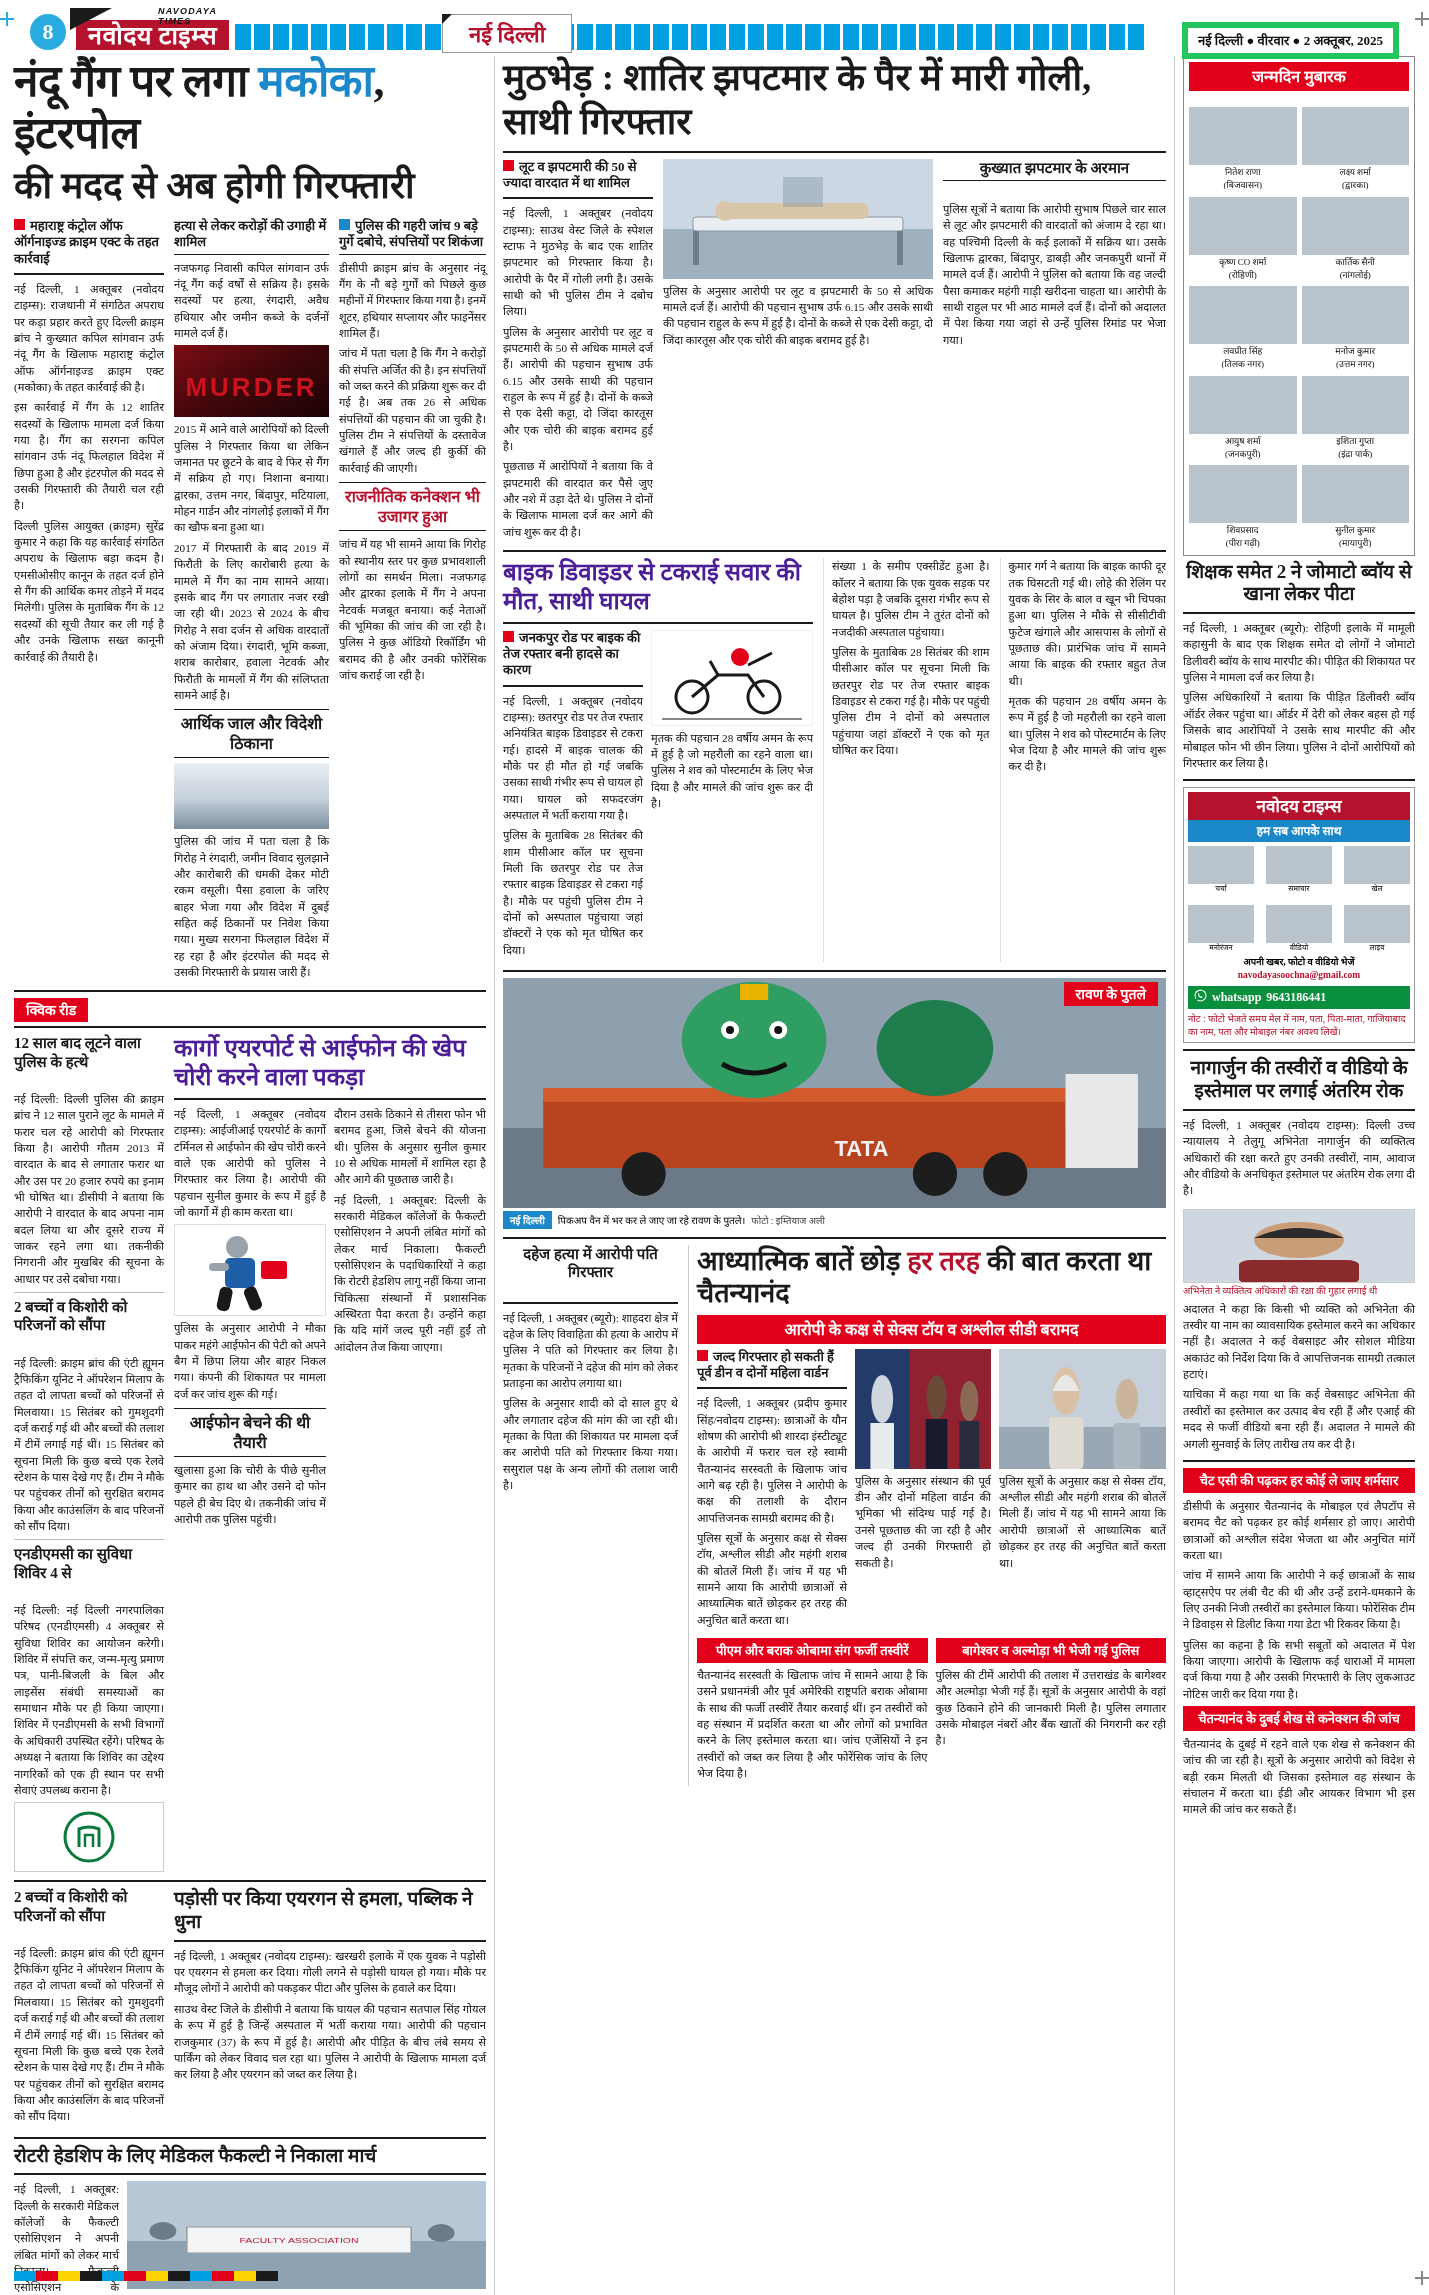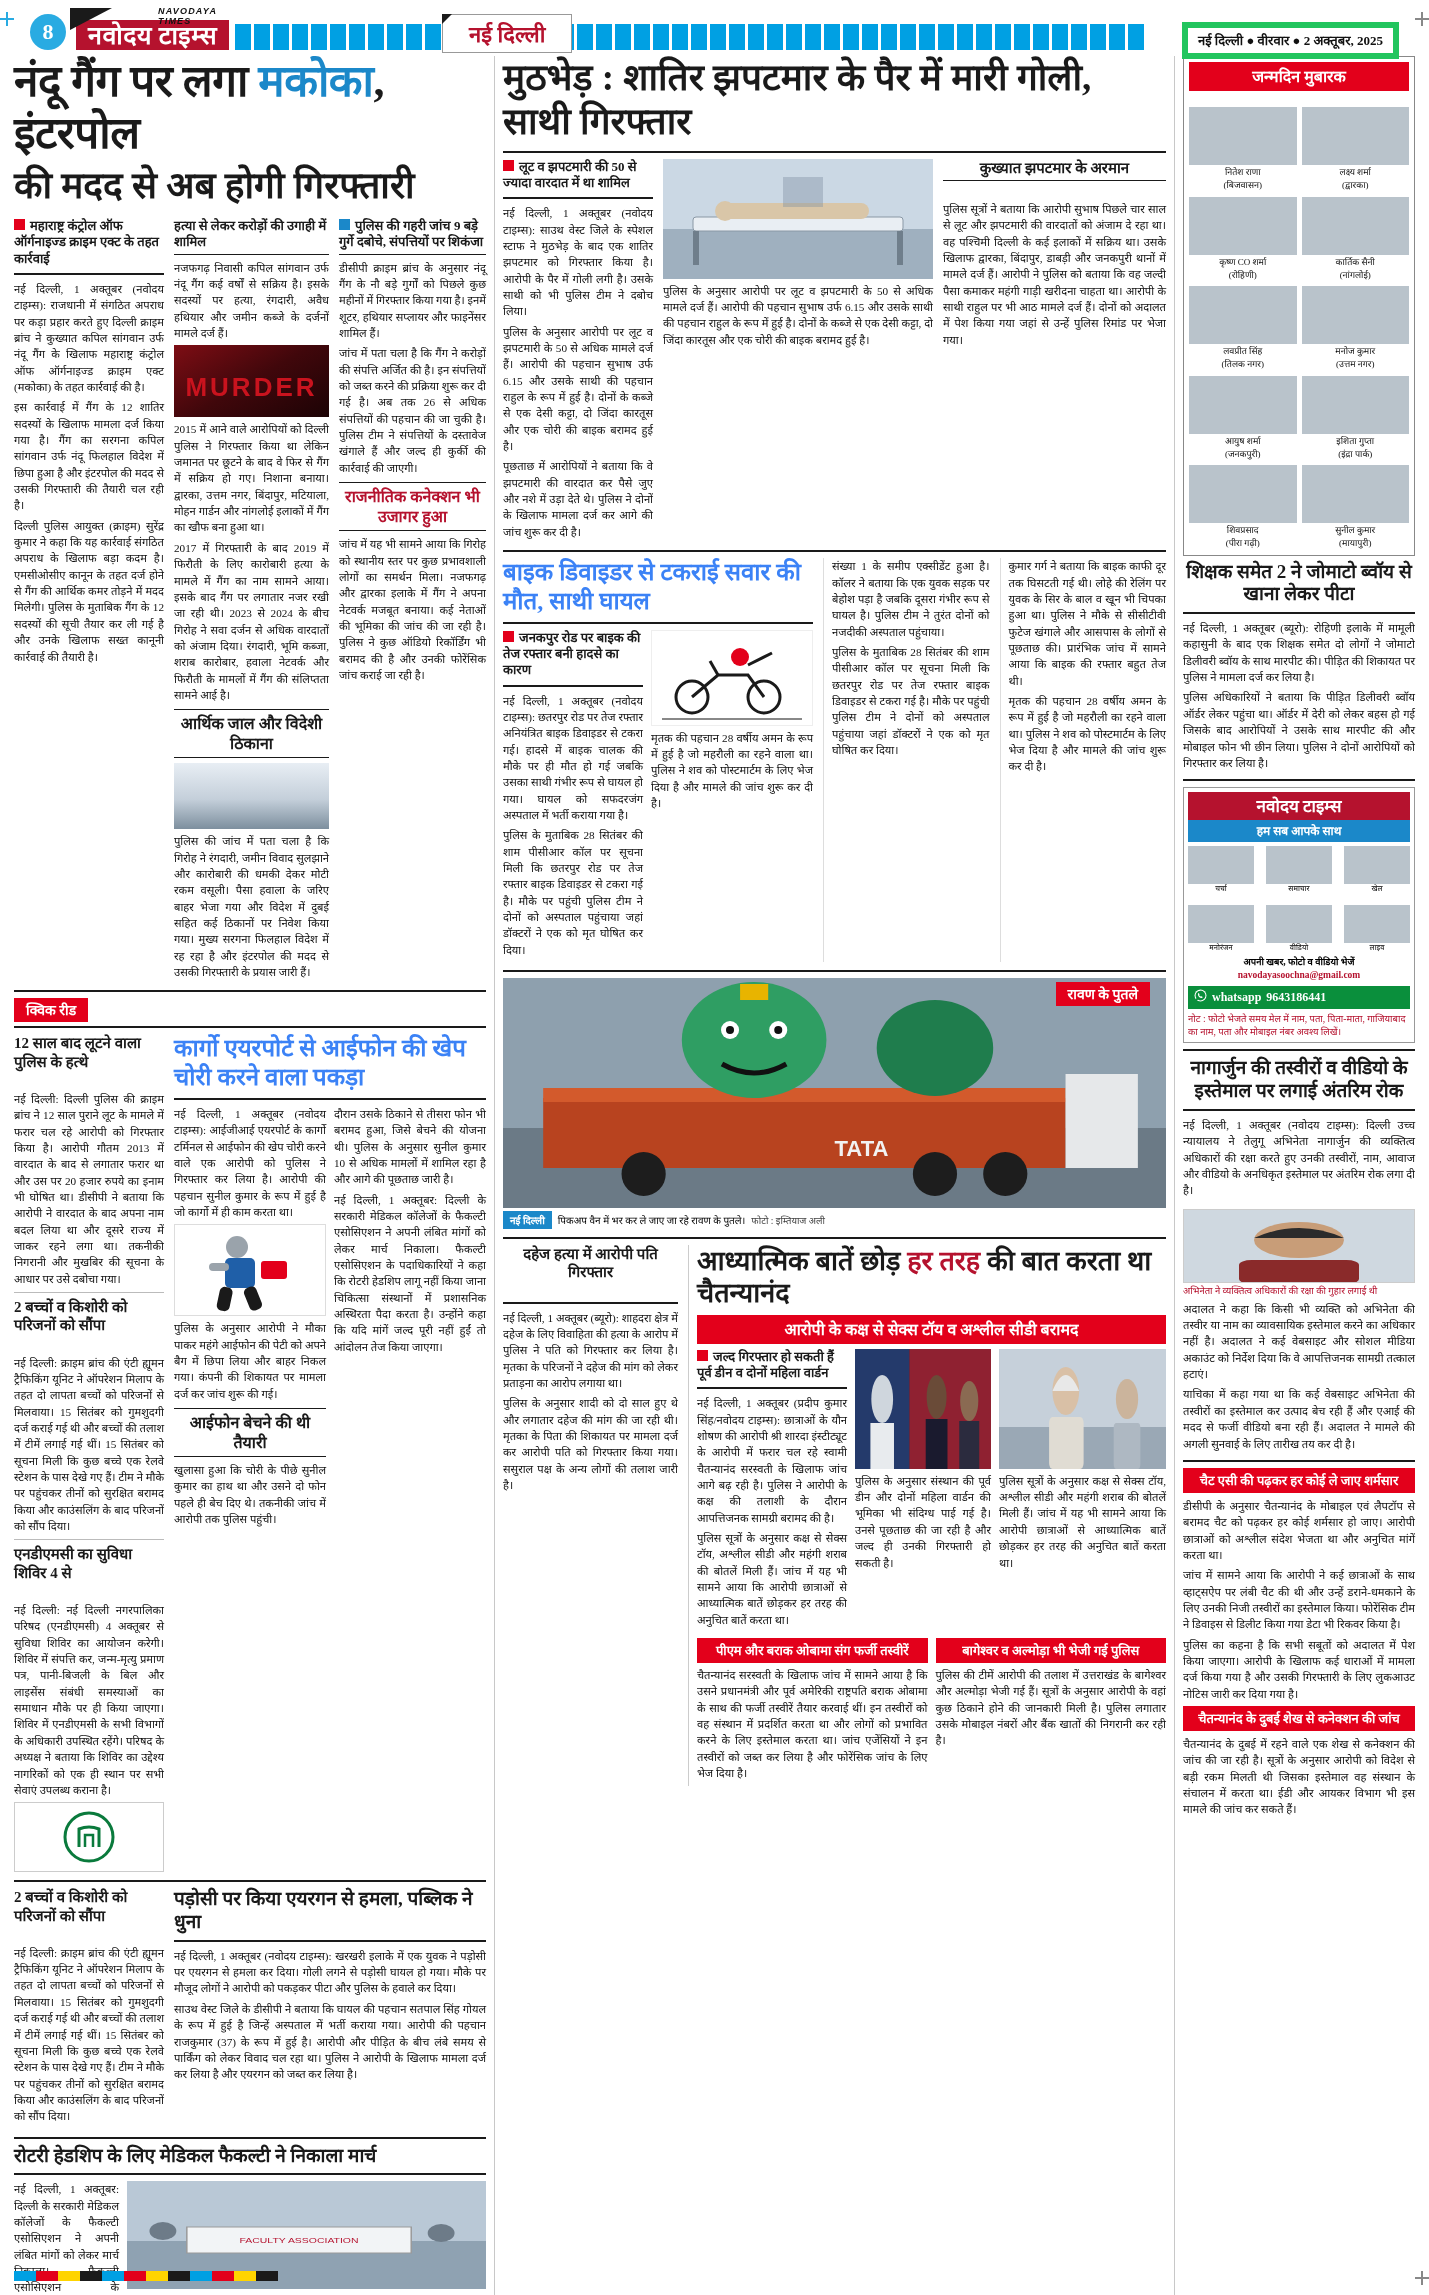--- a/index.html
+++ b/index.html
@@ -119,21 +119,21 @@
 
   .minihead {
     font-size: 16px; font-weight: bold; line-height: 1.22;
     text-align: center; color: #1a1a1a;
     border-top: 1.5px solid #1a1a1a; border-bottom: 1.5px solid #1a1a1a;
     padding: 4px 0; margin: 6px 0 5px 0;
   }
   .minihead.red { color: #b5122e; }
 
   .hl-md {
-    font-size: 24px; line-height: 1.2; font-weight: bold; color: #3b82f6;
+    font-size: 24px; line-height: 1.2; font-weight: bold; color: #4c1d95;
     margin-bottom: 5px;
   }
   .hl-sm {
     font-size: 19px; line-height: 1.2; font-weight: bold; color: #1a1a1a;
     margin-bottom: 4px;
   }
   .hl-xs {
     font-size: 15px; line-height: 1.22; font-weight: bold; color: #1a1a1a;
     margin-bottom: 20px;
   }
@@ -533,21 +533,21 @@
                 <circle cx="274" cy="52" r="9" fill="#fff"></circle>
               <circle cx="226" cy="52" r="4" fill="#111"></circle>
                 <circle cx="274" cy="52" r="4" fill="#111"></circle>
               <path d="M218 86 Q250 104 282 86" stroke="#111" stroke-width="5" fill="none"></path>
               <rect x="236" y="6" width="28" height="16" fill="#e8b400"></rect>
               <ellipse cx="430" cy="70" rx="58" ry="48" fill="#1f7d4d"></ellipse>
               <rect x="560" y="96" width="72" height="94" fill="#e6e8ea"></rect>
               <text x="330" y="178" font-size="22" fill="#f2f2f2" font-family="Liberation Sans" font-weight="bold">TATA</text>
             </svg>
           </div>
-          <span class="tag-red" style="position:absolute;right:16px;top:4px;">रावण के पुतले</span>
+          <span class="tag-red" style="position:absolute;right:8px;top:4px;">रावण के पुतले</span>
         </div>
         <div class="cap-row">
           <span class="caption-bar">नई दिल्ली</span>
           <span>पिकअप वैन में भर कर ले जाए जा रहे रावण के पुतले।</span>
           <span class="photo-credit">फोटो : इम्तियाज अली</span>
         </div>
       </div>
 
       <hr class="hr-dark">
 

